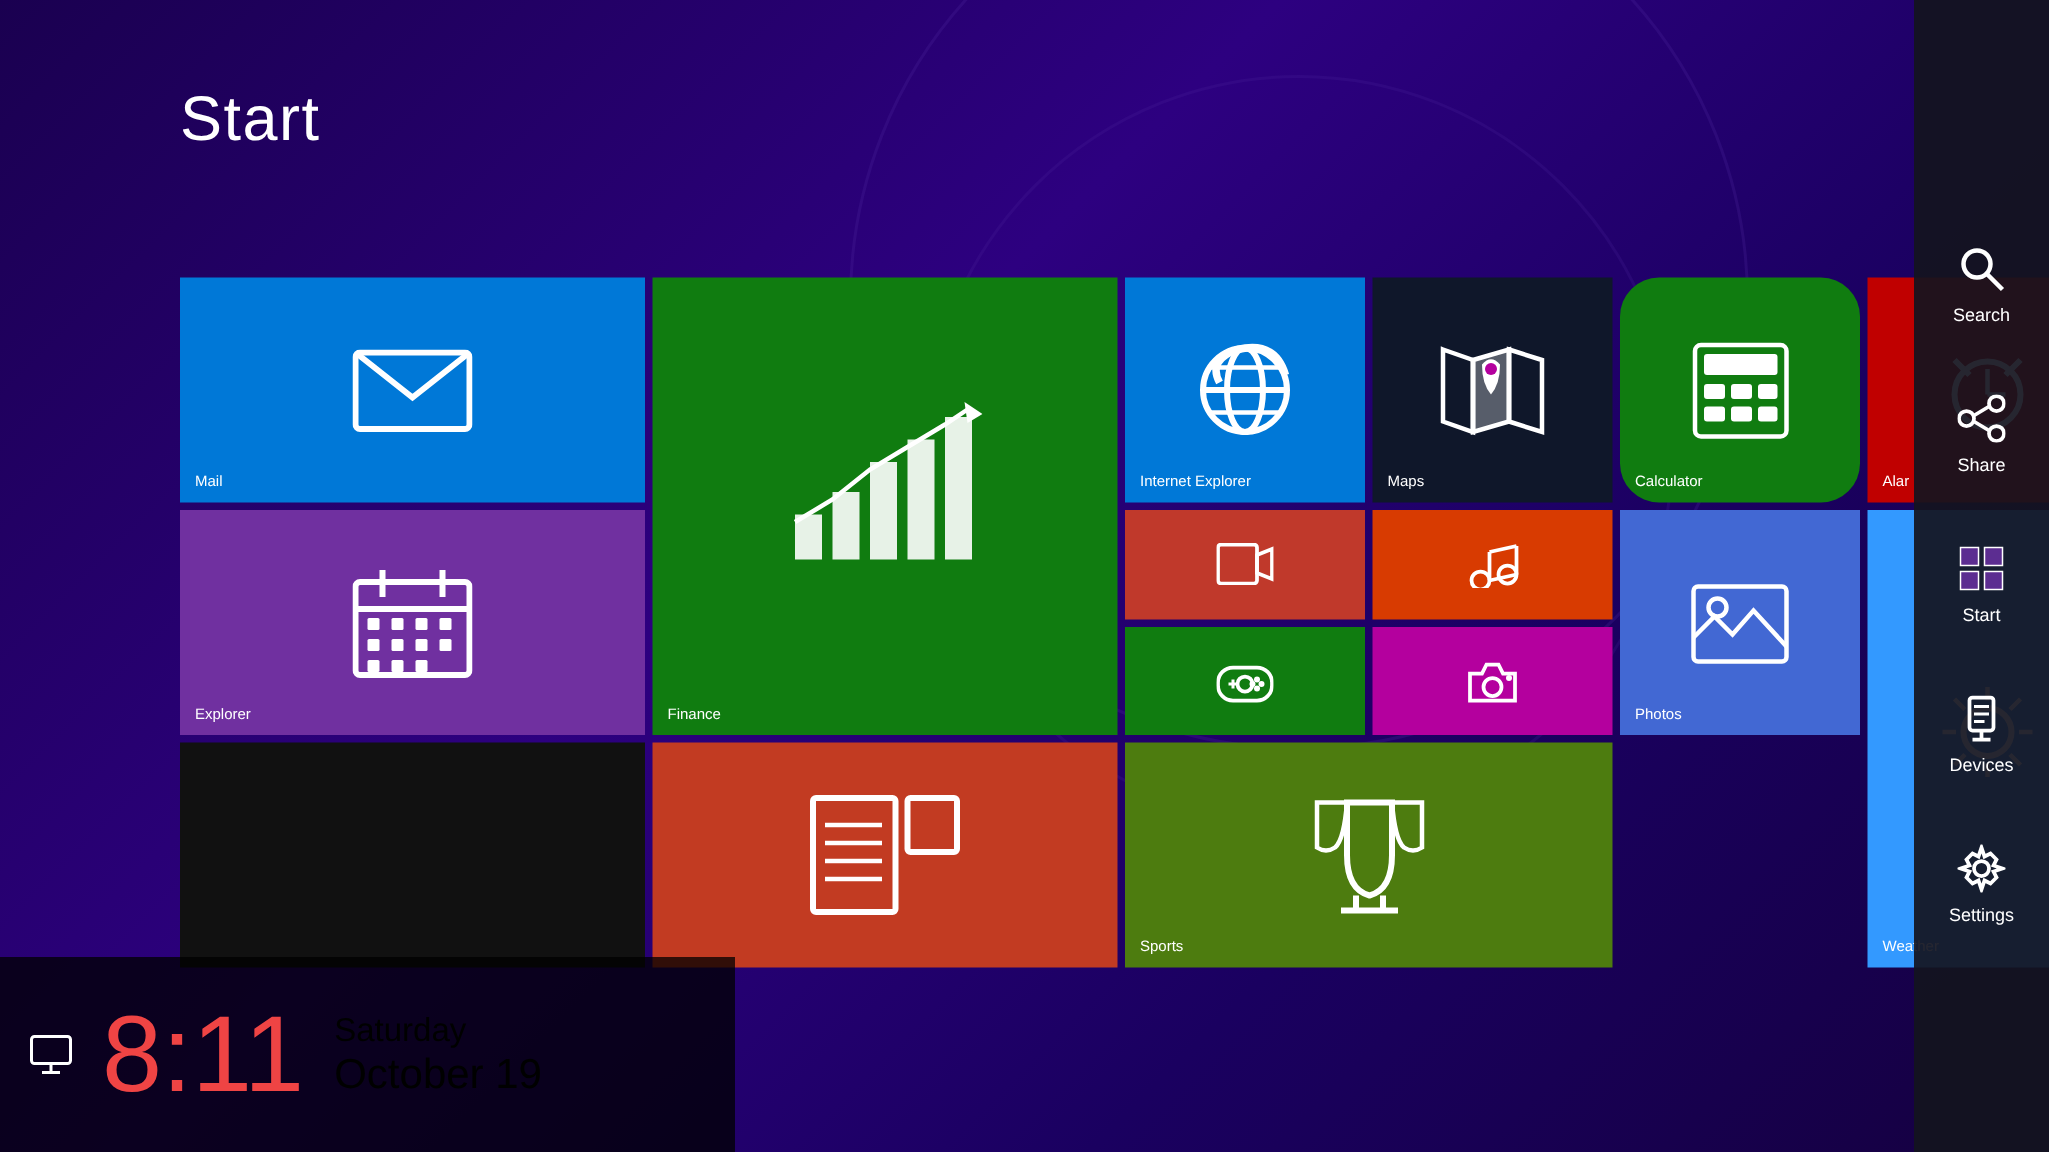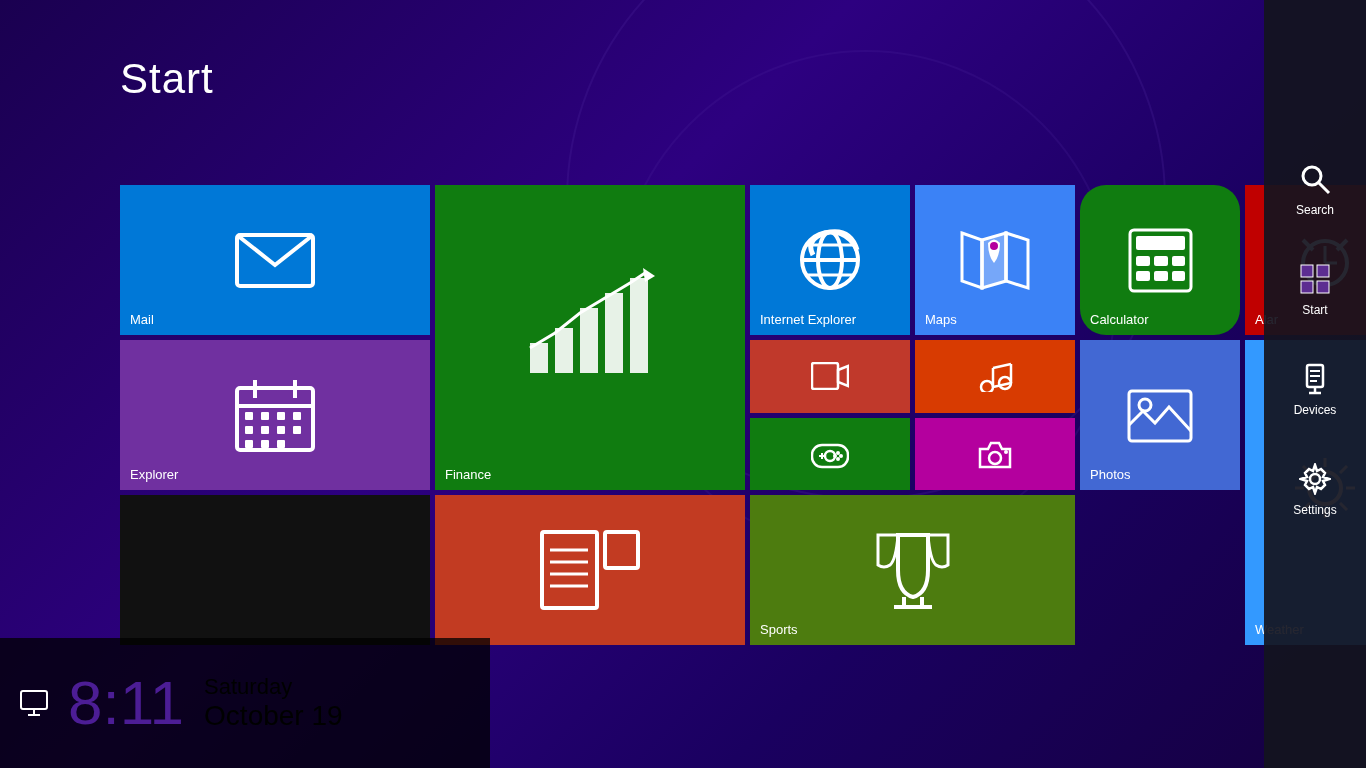--- a/index.html
+++ b/index.html
@@ -60,21 +60,21 @@
       justify-content: center;
       cursor: pointer;
       overflow: hidden;
     }
 
     .tile-label {
       position: absolute;
       bottom: 8px;
       left: 10px;
       color: white;
-      font-size: 13px;
+      font-size: 10px;
       font-weight: 400;
     }
 
     .tile-icon {
       color: white;
       display: flex;
       align-items: center;
       justify-content: center;
     }
 
@@ -147,21 +147,21 @@
       grid-column: 5;
       grid-row: 2;
       background: #4268d3;
     }
 
     
     .charms-bar {
       position: absolute;
       right: 0;
       top: 0;
-      width: 102px;
+      width: 90px;
       height: 768px;
       background: rgba(20, 20, 30, 0.92);
       display: flex;
       flex-direction: column;
       align-items: center;
       padding-top: 140px;
       gap: 0;
     }
 
     .charm-item {
@@ -202,22 +202,22 @@
       padding-left: 20px;
       gap: 20px;
     }
 
     .clock-monitor-icon {
       color: white;
       font-size: 22px;
     }
 
     .clock-time {
-      color: #4c1d95;
-      font-size: 62px;
+      color: #ef4444;
+      font-size: 72px;
       font-weight: 200;
       line-height: 1;
     }
 
     .clock-date {
       color: #000000;
     }
 
     .clock-date-day {
       font-size: 22px;
@@ -326,21 +326,21 @@
         <line x1="7" y1="35" x2="63" y2="35" stroke="white" stroke-width="4"></line>
         <line x1="12" y1="20" x2="58" y2="20" stroke="white" stroke-width="3"></line>
         <line x1="12" y1="50" x2="58" y2="50" stroke="white" stroke-width="3"></line>
 
         <path d="M 18 30 Q 10 15 30 8 Q 55 2 62 25" fill="none" stroke="white" stroke-width="5"></path>
       </svg>
     </div>
     <span class="tile-label">Internet Explorer</span>
   </div>
 
-  <div class="tile tile-maps" style="grid-column:4;grid-row:1;background:#3b82f6;">
+  <div class="tile tile-maps" style="grid-column:4;grid-row:1;background:#0f172a;">
     <div class="tile-icon">
       <svg width="70" height="65" viewBox="0 0 70 65">
 
         <polygon points="2,5 22,12 22,60 2,53" fill="none" stroke="white" stroke-width="3"></polygon>
         <polygon points="22,12 46,5 46,53 22,60" fill="white" fill-opacity="0.3" stroke="white" stroke-width="3"></polygon>
         <polygon points="46,5 68,12 68,60 46,53" fill="none" stroke="white" stroke-width="3"></polygon>
         <line x1="22" y1="12" x2="22" y2="60" stroke="white" stroke-width="3"></line>
         <line x1="46" y1="5" x2="46" y2="53" stroke="white" stroke-width="3"></line>
         <path d="M28 15 Q34 8 40 15 Q40 28 34 35 Q28 28 28 15Z" fill="white"></path>
         <circle cx="34" cy="18" r="4" fill="#b4009e"></circle>
@@ -484,20 +484,32 @@
   <div class="charm-item">
     <div class="charm-icon">
       <svg width="32" height="32" viewBox="0 0 32 32">
         <circle cx="13" cy="13" r="9" fill="none" stroke="white" stroke-width="3"></circle>
         <line x1="20" y1="20" x2="30" y2="30" stroke="white" stroke-width="3"></line>
       </svg>
     </div>
     <span class="charm-label">Search</span>
   </div>
 
+  <div class="charm-item">
+    <div class="charm-icon">
+      <svg width="32" height="32" viewBox="0 0 32 32">
+        <circle cx="26" cy="6" r="5" fill="none" stroke="white" stroke-width="2.5"></circle>
+        <circle cx="6" cy="16" r="5" fill="none" stroke="white" stroke-width="2.5"></circle>
+        <circle cx="26" cy="26" r="5" fill="none" stroke="white" stroke-width="2.5"></circle>
+        <line x1="11" y1="14" x2="21" y2="8" stroke="white" stroke-width="2.5"></line>
+        <line x1="11" y1="18" x2="21" y2="24" stroke="white" stroke-width="2.5"></line>
+      </svg>
+    </div>
+    <span class="charm-label">Share</span>
+  </div>
 
   <div class="charm-item">
     <div class="charm-icon">
       <svg width="32" height="32" viewBox="0 0 32 32">
         <rect x="2" y="2" width="12" height="12" fill="#5c2d91"></rect>
         <rect x="18" y="2" width="12" height="12" fill="#5c2d91"></rect>
         <rect x="2" y="18" width="12" height="12" fill="#5c2d91"></rect>
         <rect x="18" y="18" width="12" height="12" fill="#5c2d91"></rect>
         <rect x="2" y="2" width="12" height="12" fill="none" stroke="white" stroke-width="1"></rect>
         <rect x="18" y="2" width="12" height="12" fill="none" stroke="white" stroke-width="1"></rect>

